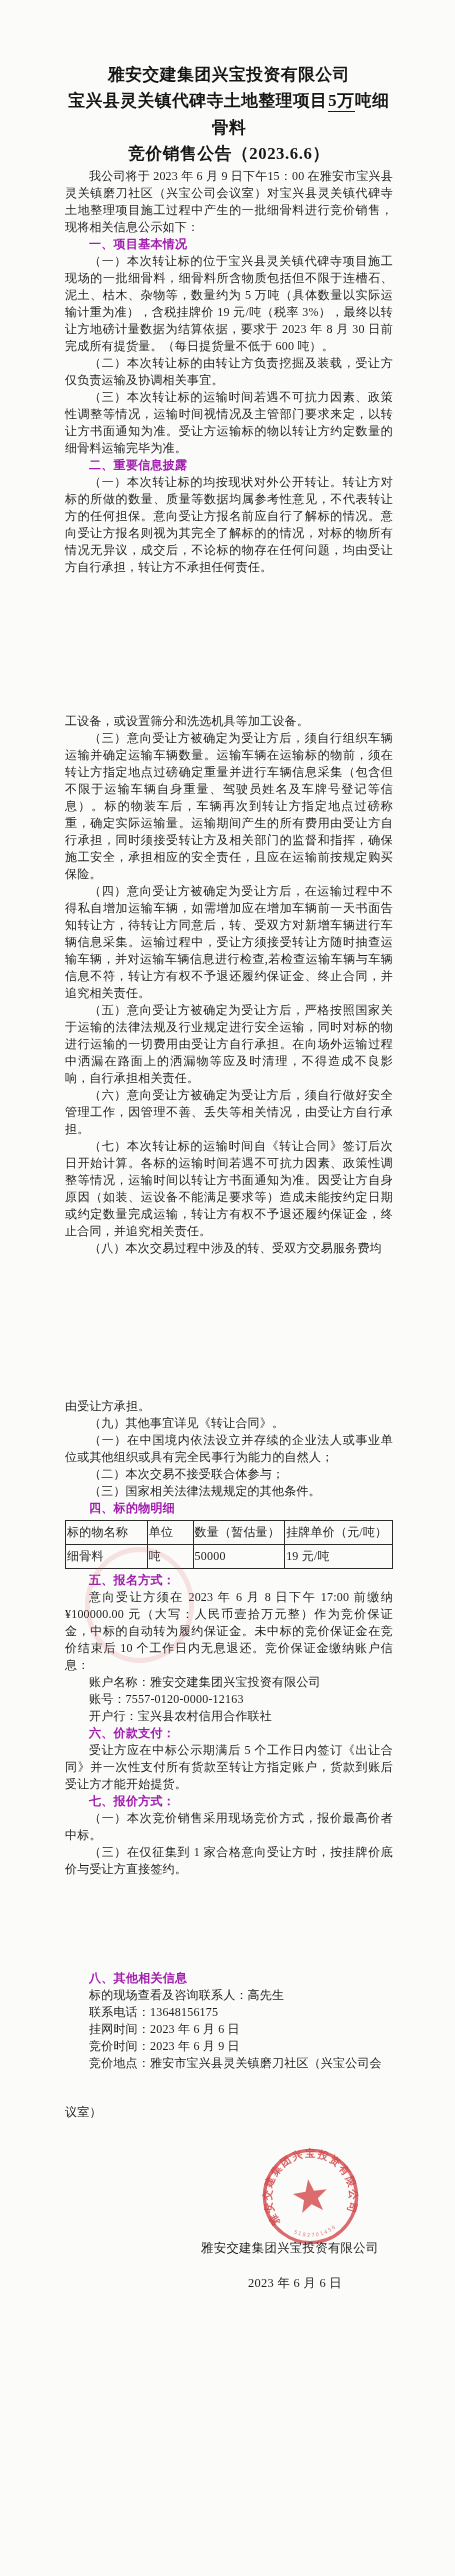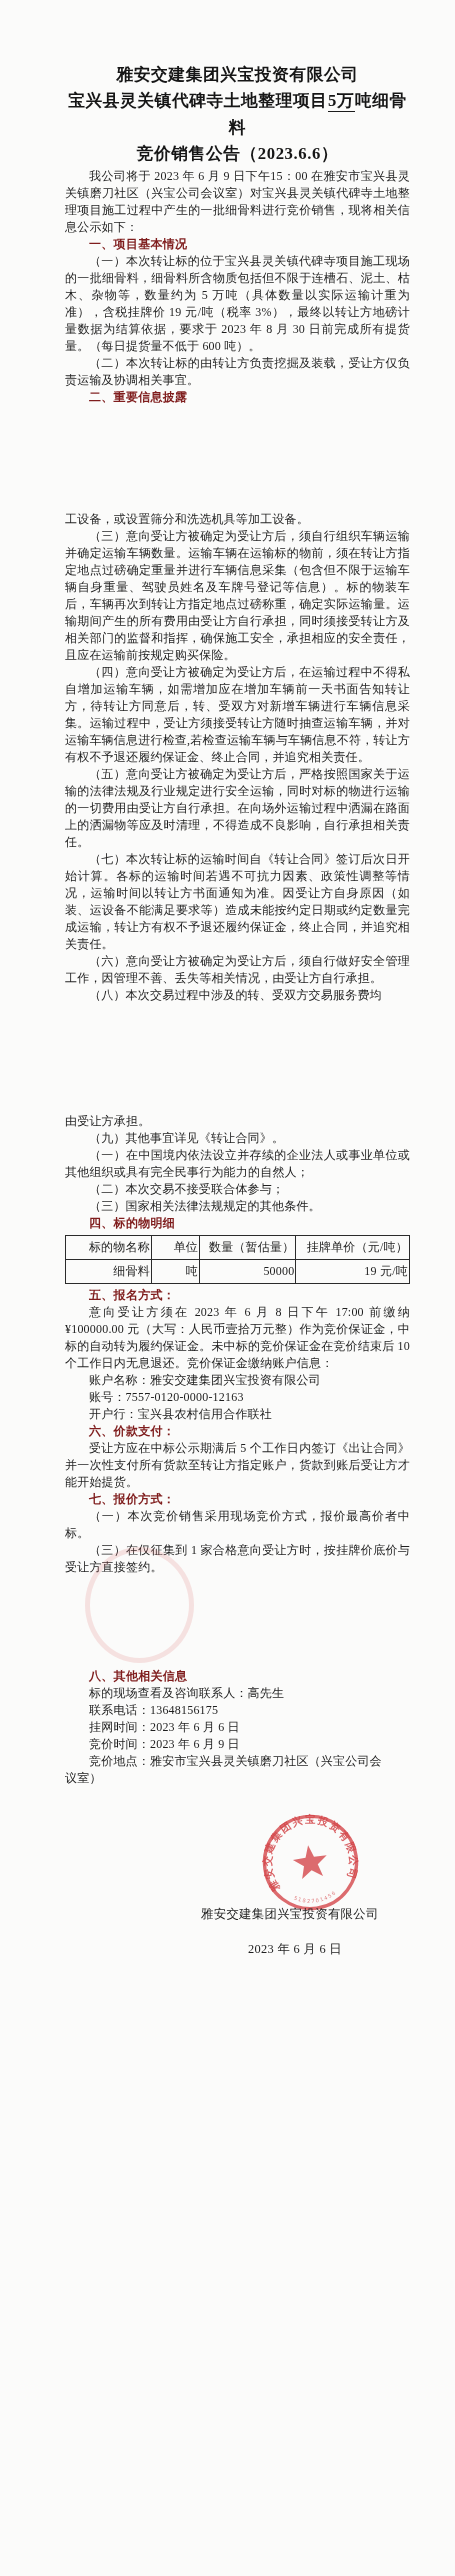--- a/index.html
+++ b/index.html
@@ -1,46 +1,46 @@
 <!DOCTYPE html>
 <html style="font-size:9.2px"><head>
 <meta charset="utf-8">
 <style>
   html,body{margin:0;padding:0;}
   body{
     width:456px;height:2576px;position:relative;overflow:hidden;
     background:#fbfbfa;color:#1f1f1f;
     font-family:"Liberation Serif","DejaVu Serif",serif;
   }
-  .doc{padding:0 46px 0 65px;}
+  .doc{padding:0 63px 0 65px;}
   .page{position:relative;}
   .title{
     text-align:center;font-weight:700;font-size:16.7px;line-height:26.4px;
     letter-spacing:0.6px;color:#161616;
   }
   .u5{border-bottom:1.7px solid #1c1c1c;padding:0 0.6px 0.6px 0.6px;}
   p.body{
     font-size:12px;line-height:17px;margin:0;text-indent:2em;
     text-align:justify;letter-spacing:0.2px;
   }
-  p.cont{text-indent:0;}
+  p.cont{text-indent:0;margin-top:32px;}
   h2.sec{
     font-size:12px;line-height:17px;font-weight:700;margin:0;text-indent:2em;
     font-family:"Liberation Sans","DejaVu Sans",sans-serif;
-    letter-spacing:0.3px;color:#7f1d1d;text-align:left;
+    letter-spacing:0.3px;color:#a21caf;text-align:left;
   }
   .intro{margin-top:5.7px;}
   .pagegap1{height:105px;}
   .pagegap2{height:109px;}
   .pagegap3{height:92px;}
   table.lots{
     width:100%;border-collapse:collapse;margin:3.4px 0;table-layout:fixed;
   }
   table.lots th,table.lots td{
-    border:1.1px solid #2b2b2b;text-align:right;font-weight:400;
+    border:1.1px solid #2b2b2b;text-align:left;font-weight:400;
     font-size:12px;line-height:15px;padding:4px 1.1px;letter-spacing:0.2px;
   }
   .c1{width:25%;}.c2{width:14%;}.c3{width:28%;}.c4{width:33%;}
   p.note{
     font-weight:700;font-family:"Liberation Sans","DejaVu Sans",sans-serif;
   }
   .mt12{margin-top:6.9px;}
   .sig-area{position:relative;height:109px;margin-top:68px;}
   .sig-company{position:absolute;left:136px;top:51px;font-size:12.4px;letter-spacing:0.3px;}
   .sig-date{position:absolute;left:183px;top:86px;font-size:12.4px;letter-spacing:0.3px;}
@@ -64,33 +64,35 @@
       <div>雅安交建集团兴宝投资有限公司</div>
       <div><span>宝兴县灵关镇代碑寺土地整理项目</span><span class="u5">5万</span><span>吨细骨料</span></div>
       <div>竞价销售公告（2023.6.6）</div>
     </div>
 
     <p class="body intro">我公司将于 2023 年 6 月 9 日下午15：00 在雅安市宝兴县灵关镇磨刀社区（兴宝公司会议室）对宝兴县灵关镇代碑寺土地整理项目施工过程中产生的一批细骨料进行竞价销售，现将相关信息公示如下：</p>
 
     <h2 class="sec">一、项目基本情况</h2>
     <p class="body">（一）本次转让标的位于宝兴县灵关镇代碑寺项目施工现场的一批细骨料，细骨料所含物质包括但不限于连槽石、泥土、枯木、杂物等，数量约为 5 万吨（具体数量以实际运输计重为准），含税挂牌价 19 元/吨（税率 3%），最终以转让方地磅计量数据为结算依据，要求于 2023 年 8 月 30 日前完成所有提货量。（每日提货量不低于 600 吨）。</p>
     <p class="body">（二）本次转让标的由转让方负责挖掘及装载，受让方仅负责运输及协调相关事宜。</p>
+    <p class="body">（三）本次转让标的运输时间若遇不可抗力因素、政策性调整等情况，运输时间视情况及主管部门要求来定，以转让方书面通知为准。受让方运输标的物以转让方约定数量的细骨料运输完毕为准。</p>
 
     <h2 class="sec">二、重要信息披露</h2>
+    <p class="body">（一）本次转让标的均按现状对外公开转让。转让方对标的所做的数量、质量等数据均属参考性意见，不代表转让方的任何担保。意向受让方报名前应自行了解标的情况。意向受让方报名则视为其完全了解标的的情况，对标的物所有情况无异议，成交后，不论标的物存在任何问题，均由受让方自行承担，转让方不承担任何责任。</p>
   </div>
 
   <div class="pagegap1"></div>
 
   <div class="page">
     <p class="body cont">工设备，或设置筛分和洗选机具等加工设备。</p>
     <p class="body">（三）意向受让方被确定为受让方后，须自行组织车辆运输并确定运输车辆数量。运输车辆在运输标的物前，须在转让方指定地点过磅确定重量并进行车辆信息采集（包含但不限于运输车辆自身重量、驾驶员姓名及车牌号登记等信息）。标的物装车后，车辆再次到转让方指定地点过磅称重，确定实际运输量。运输期间产生的所有费用由受让方自行承担，同时须接受转让方及相关部门的监督和指挥，确保施工安全，承担相应的安全责任，且应在运输前按规定购买保险。</p>
     <p class="body">（四）意向受让方被确定为受让方后，在运输过程中不得私自增加运输车辆，如需增加应在增加车辆前一天书面告知转让方，待转让方同意后，转、受双方对新增车辆进行车辆信息采集。运输过程中，受让方须接受转让方随时抽查运输车辆，并对运输车辆信息进行检查,若检查运输车辆与车辆信息不符，转让方有权不予退还履约保证金、终止合同，并追究相关责任。</p>
     <p class="body">（五）意向受让方被确定为受让方后，严格按照国家关于运输的法律法规及行业规定进行安全运输，同时对标的物进行运输的一切费用由受让方自行承担。在向场外运输过程中洒漏在路面上的洒漏物等应及时清理，不得造成不良影响，自行承担相关责任。</p>
+    <p class="body">（六）意向受让方被确定为受让方后，须自行做好安全管理工作，因管理不善、丢失等相关情况，由受让方自行承担。</p>
     <p class="body">（七）本次转让标的运输时间自《转让合同》签订后次日开始计算。各标的运输时间若遇不可抗力因素、政策性调整等情况，运输时间以转让方书面通知为准。因受让方自身原因（如装、运设备不能满足要求等）造成未能按约定日期或约定数量完成运输，转让方有权不予退还履约保证金，终止合同，并追究相关责任。</p>
-    <p class="body">（六）意向受让方被确定为受让方后，须自行做好安全管理工作，因管理不善、丢失等相关情况，由受让方自行承担。</p>
     <p class="body">（八）本次交易过程中涉及的转、受双方交易服务费均</p>
   </div>
 
   <div class="pagegap2"></div>
 
   <div class="page">
     <p class="body cont">由受让方承担。</p>
     <p class="body">（九）其他事宜详见《转让合同》。</p>
 
     <p class="body">（一）在中国境内依法设立并存续的企业法人或事业单位或其他组织或具有完全民事行为能力的自然人；</p>

